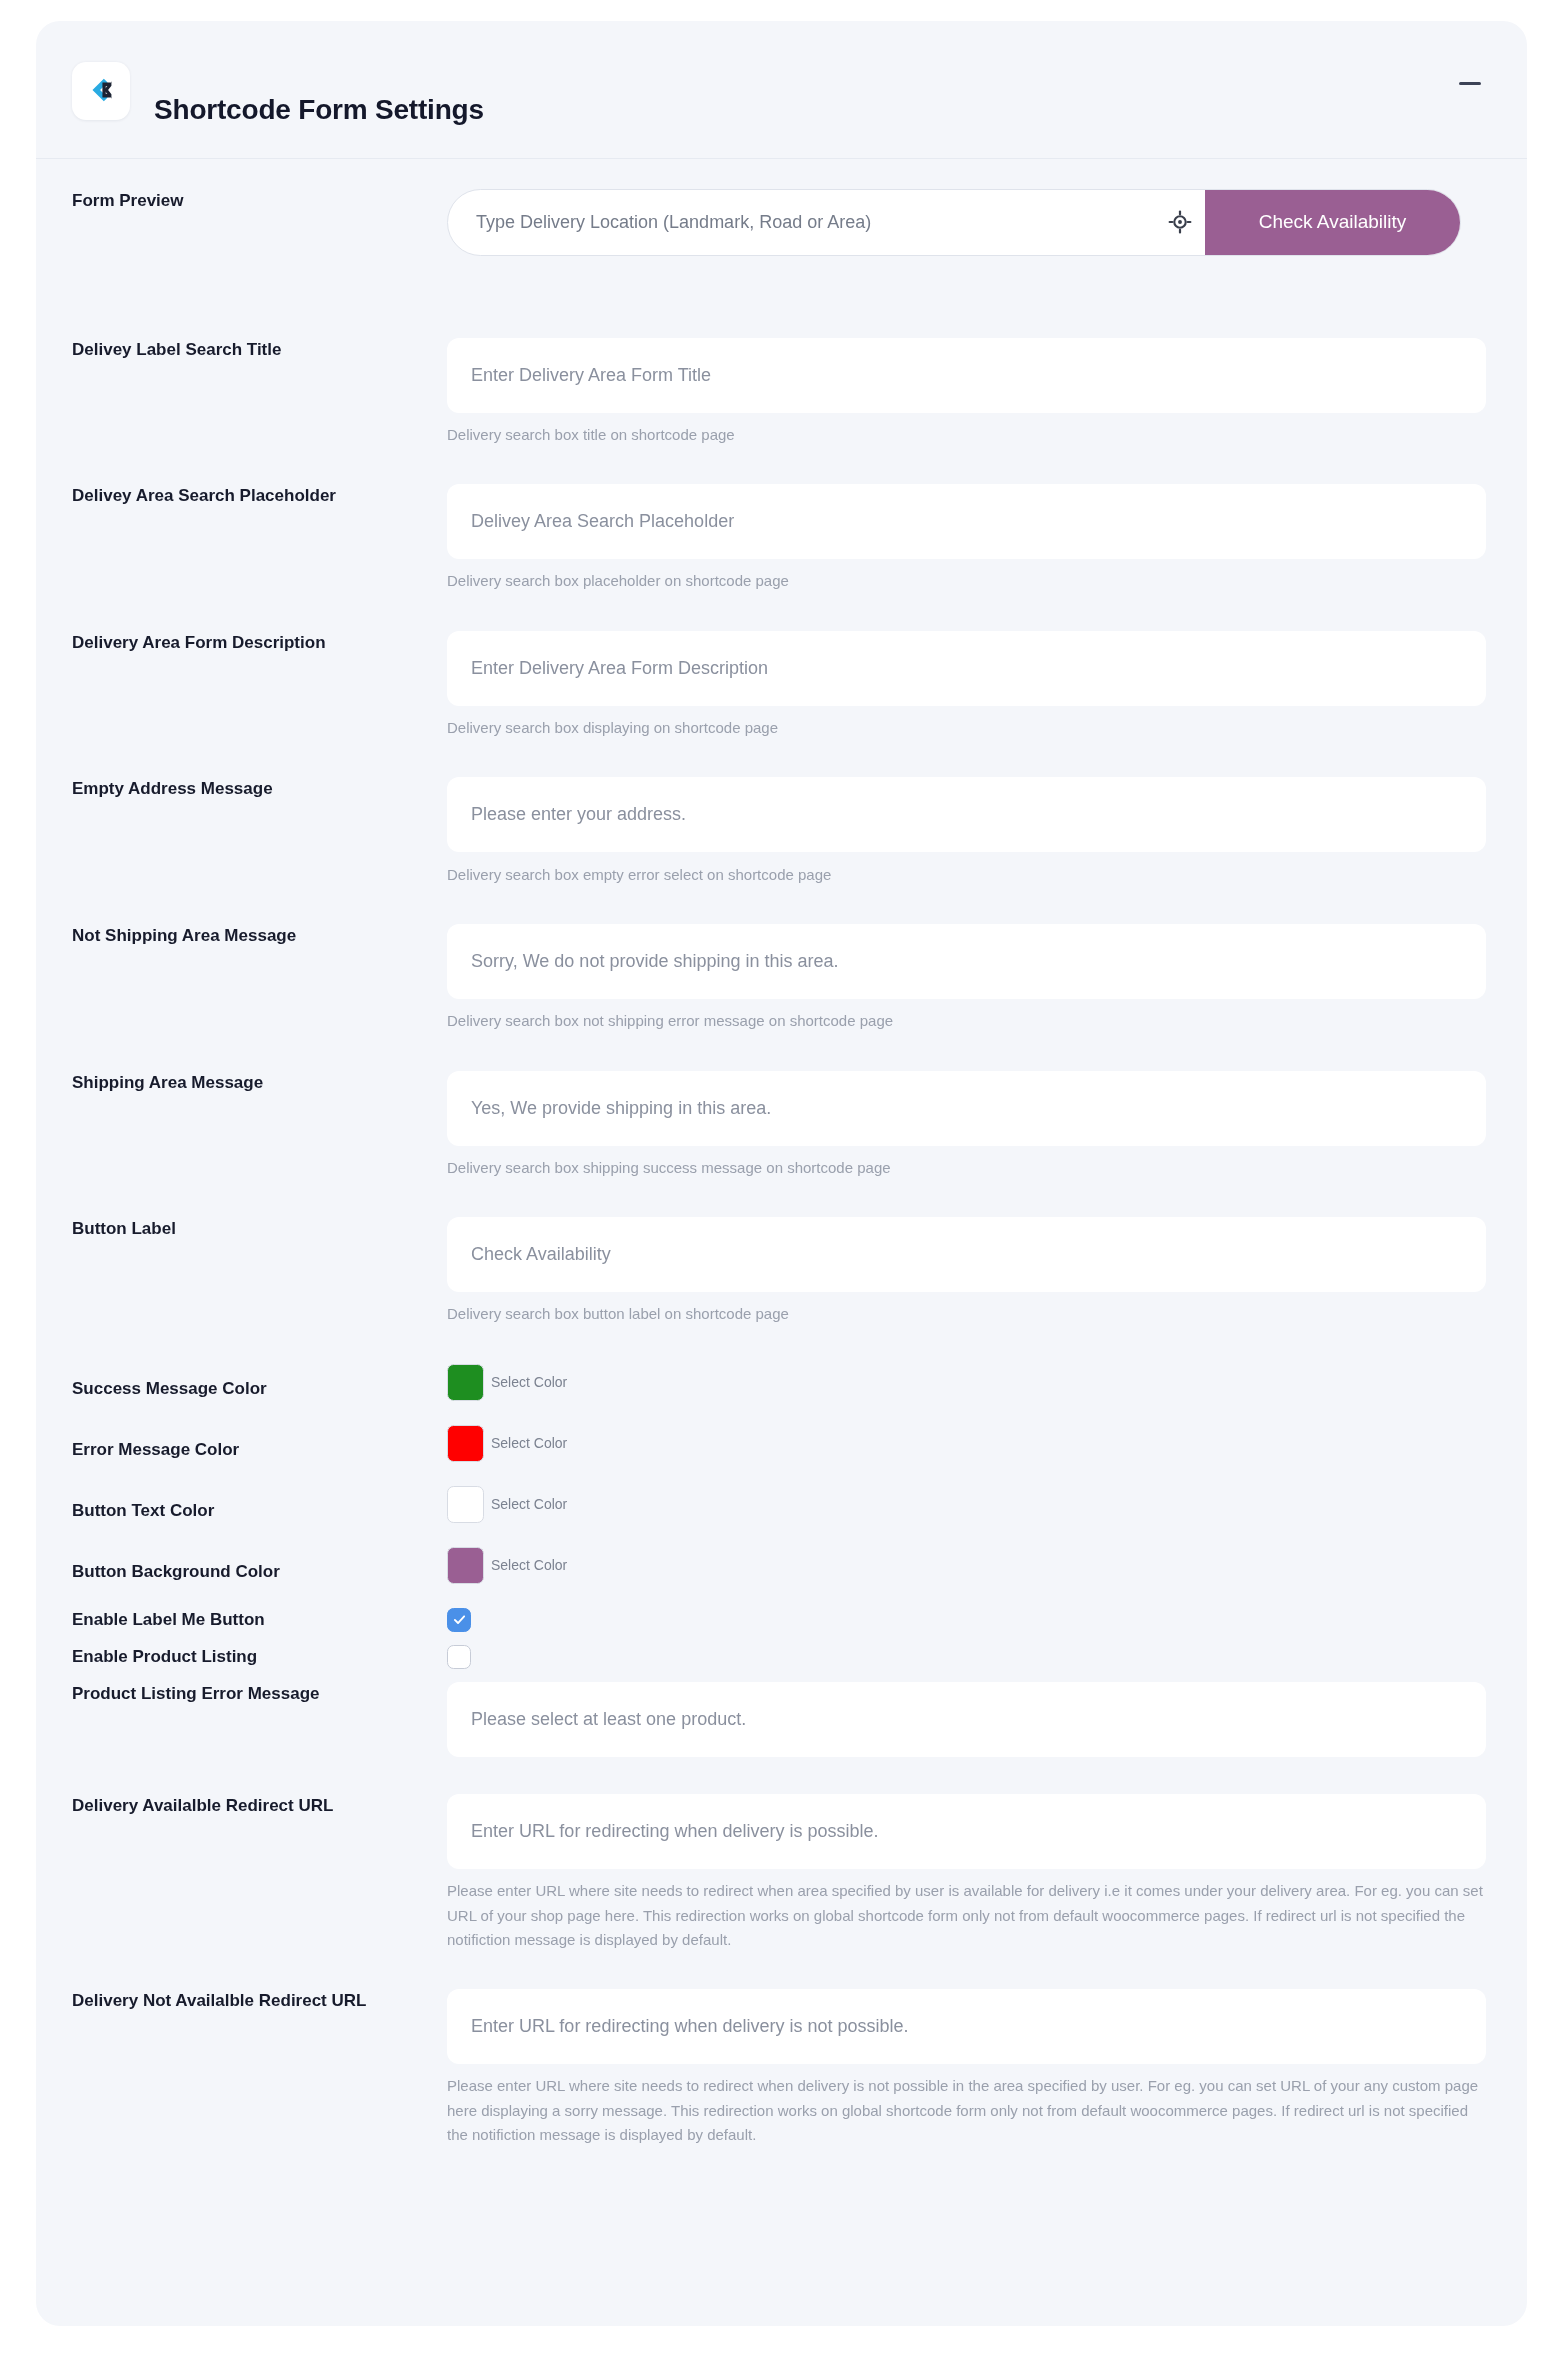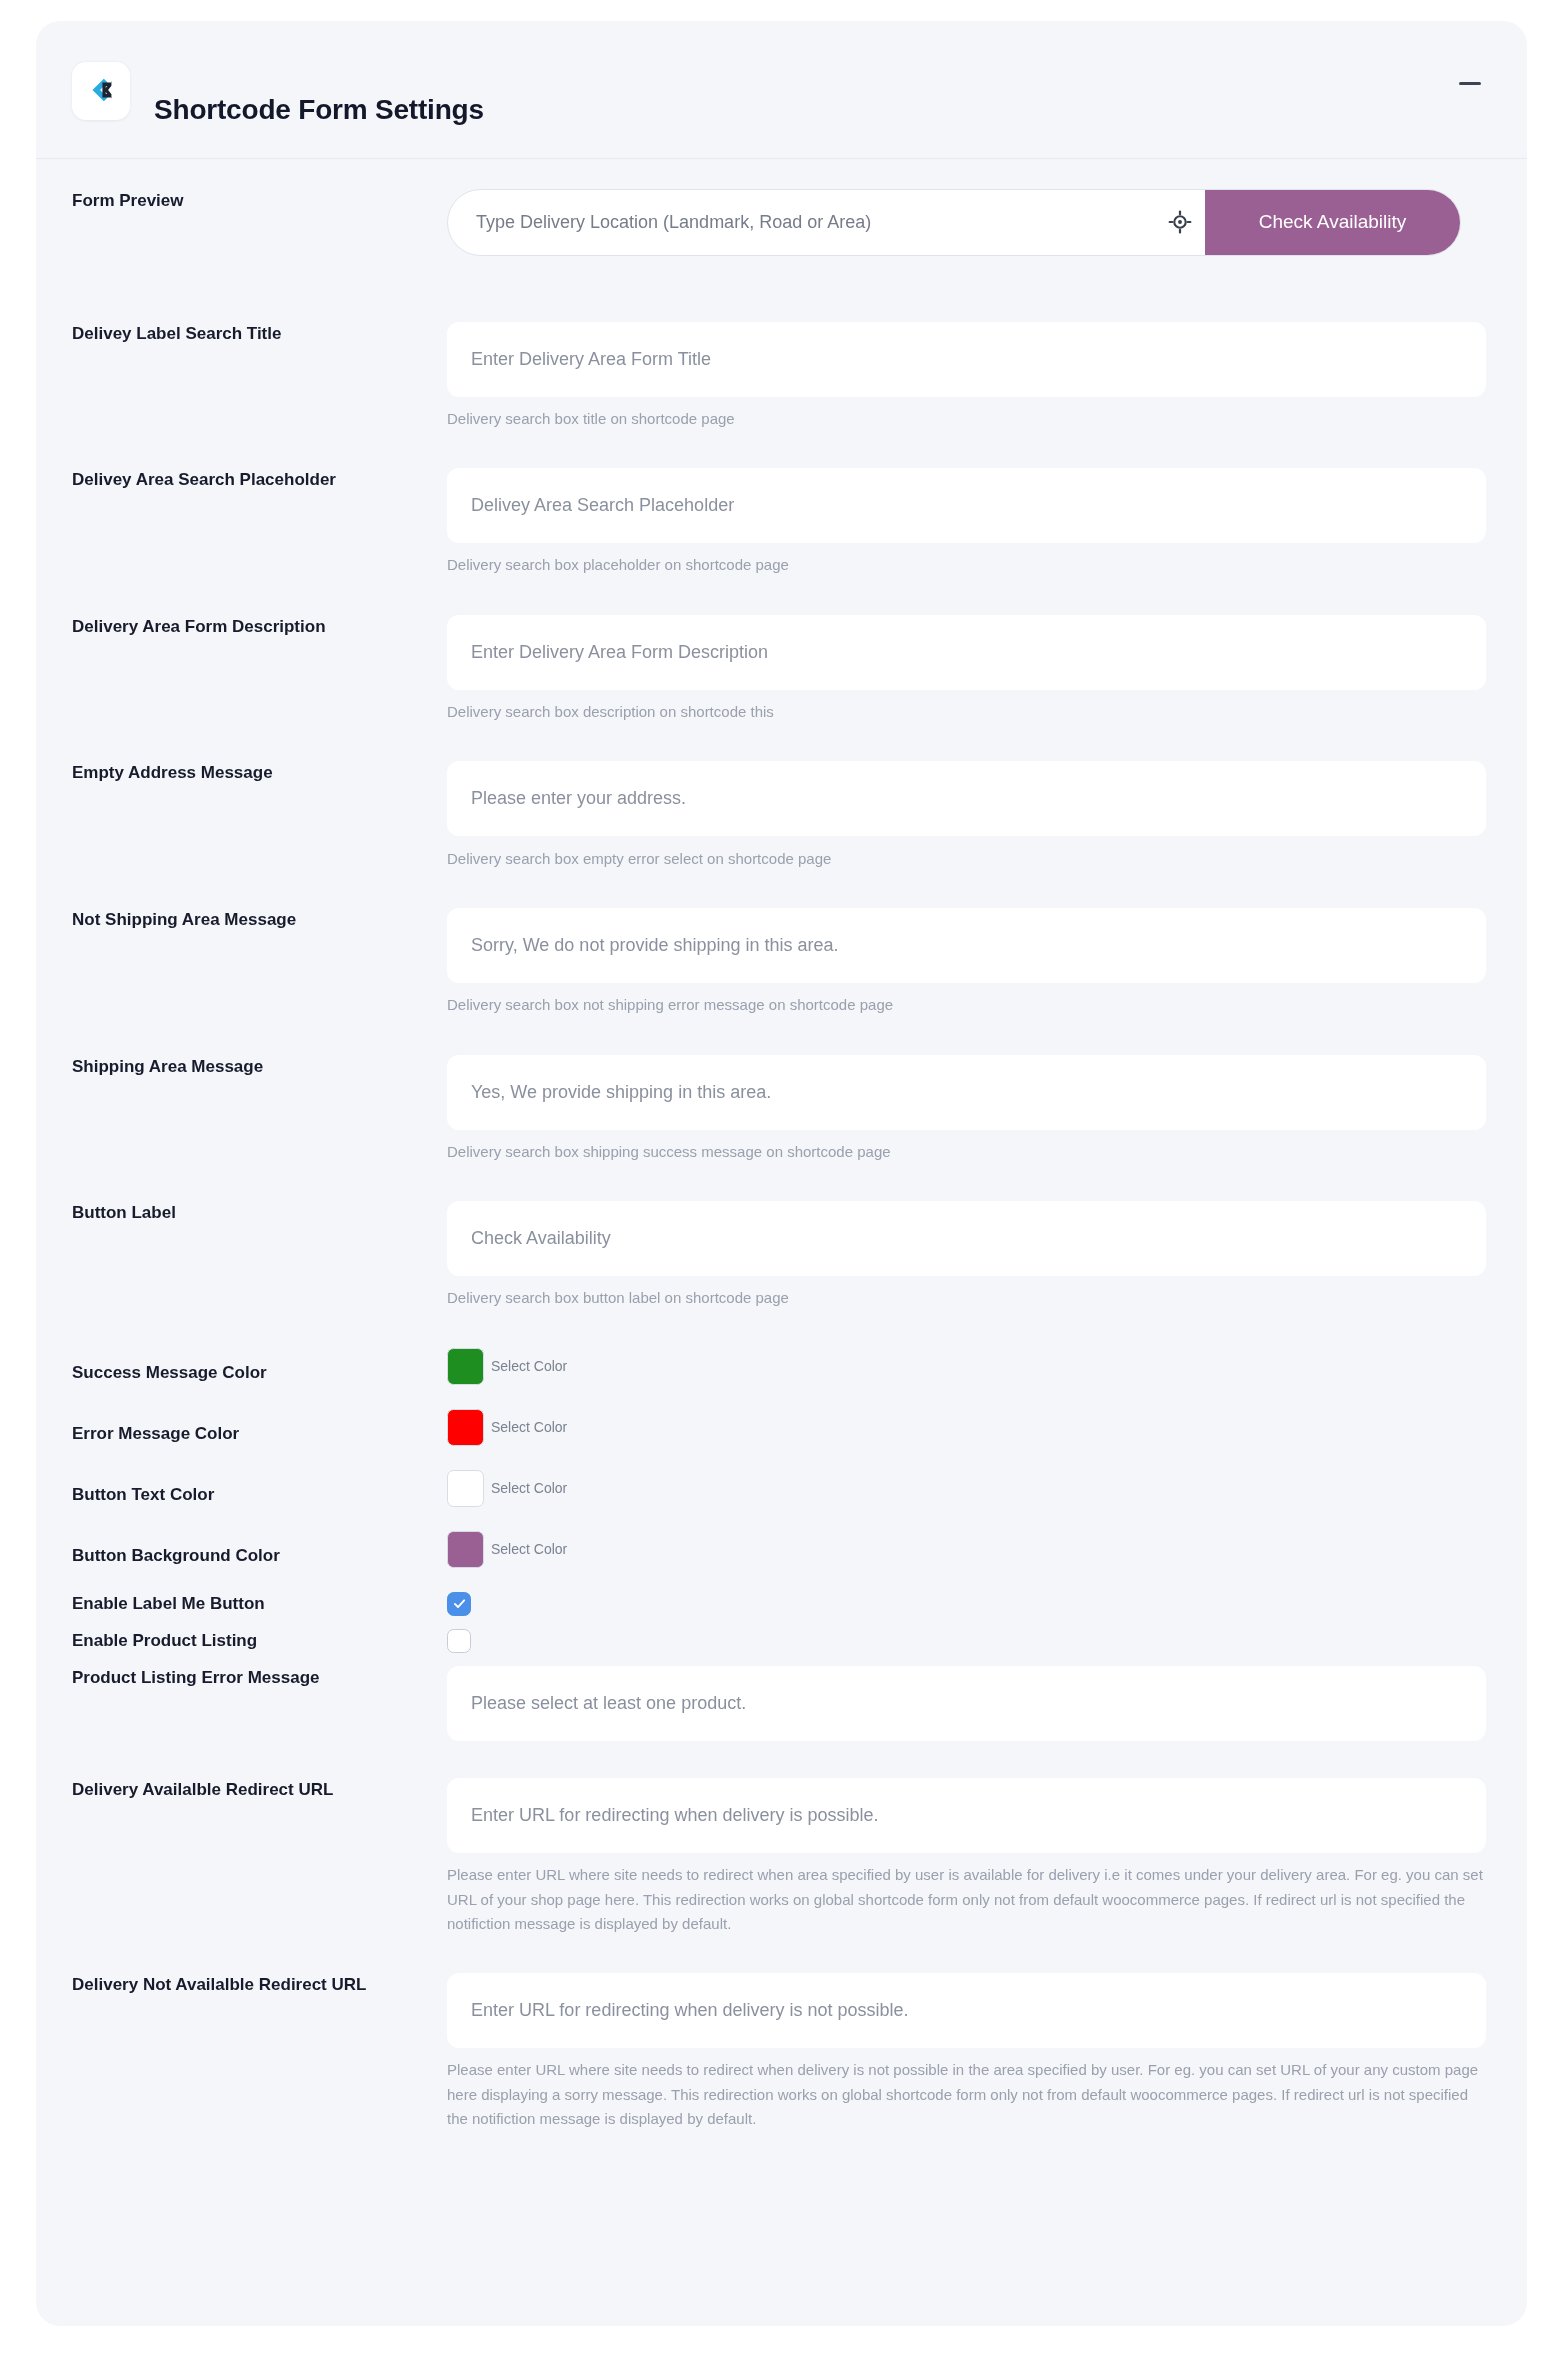--- a/index.html
+++ b/index.html
@@ -114,21 +114,21 @@
   .txt-input::placeholder { color: #8a909e; opacity: 1; }
 
   .help {
     font-size: 15px;
     color: #9aa0ad;
     line-height: 1.62;
     margin-top: 10.3px;
   }
 
   
-  .row-preview { margin-bottom: 8px; }
+  .row-preview { margin-bottom: 24px; }
 
   .preview-bar {
     display: flex;
     align-items: stretch;
     height: 67px;
     width: 100%;
     max-width: 1014px;
     border-radius: 36px;
     background: #ffffff;
     border: 1.4px solid #dfe3eb;
@@ -290,21 +290,21 @@
           <div class="help">Delivery search box placeholder on shortcode page</div>
         </div>
       </div>
 
       <div class="gap-md"></div>
 
       <div class="row">
         <div class="row-label">Delivery Area Form Description</div>
         <div class="row-field">
           <input class="txt-input" type="text" placeholder="Enter Delivery Area Form Description" style="">
-          <div class="help">Delivery search box description on shortcode this</div>
+          <div class="help">Delivery search box displaying on shortcode page</div>
         </div>
       </div>
 
       <div class="gap-md"></div>
 
       <div class="row">
         <div class="row-label">Empty Address Message</div>
         <div class="row-field">
           <input class="txt-input" type="text" placeholder="Please enter your address." style="">
           <div class="help">Delivery search box empty error select on shortcode page</div>

